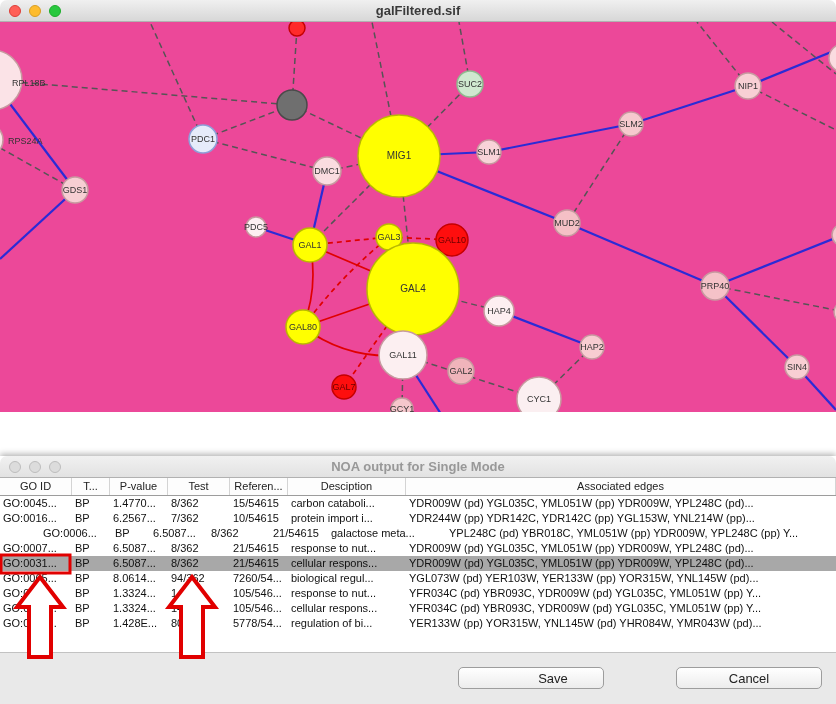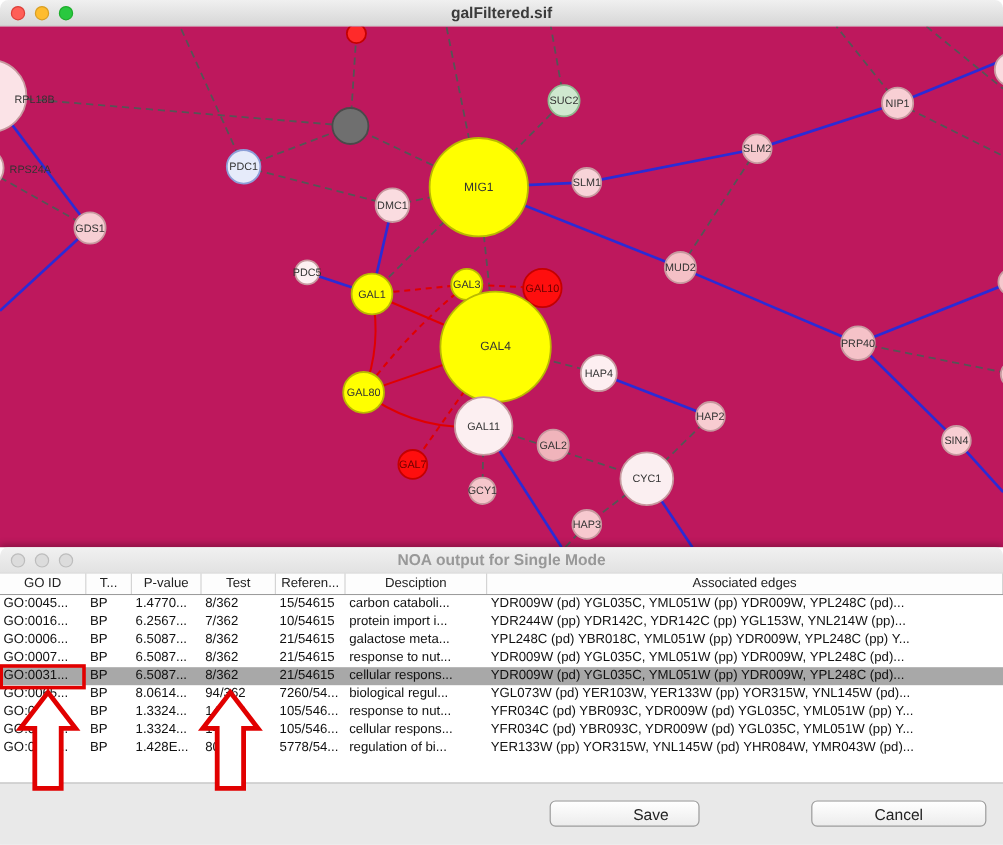--- a/index.html
+++ b/index.html
@@ -17,41 +17,41 @@
   .titlebar.inactive .title{color:#989898;}
   .lights{display:flex;gap:8px;margin-left:9px;z-index:2;}
   .light{width:12px;height:12px;border-radius:50%;}
   .light.red{background:#ff5f57;border:1px solid #dd3f39;}
   .light.yellow{background:#febc2e;border:1px solid #d89e24;}
   .light.green{background:#29c83f;border:1px solid #1dad2b;}
   .titlebar.inactive .light{background:#dcdcdc;border:1px solid #bdbdbd;}
 
   
   .top-window{position:absolute;top:0;left:0;width:836px;height:456px;background:#fff;}
-  .graph-area{width:836px;height:474px;background:#be185d;overflow:hidden;}
+  .graph-area{width:836px;height:390px;background:#ec4899;overflow:hidden;}
   .graph-area svg{display:block;}
   .graph-area text{font-family:"Liberation Sans",sans-serif;}
 
   
   .bottom-window{position:absolute;top:456px;left:0;width:836px;height:248px;
     display:flex;flex-direction:column;background:#fff;box-shadow:0 -2px 6px rgba(0,0,0,.3);}
   .table-head{display:flex;height:18px;line-height:17px;background:#fdfdfd;
     border-bottom:1px solid #9c9c9c;flex:none;}
   .th{font-size:11px;color:#222;text-align:center;border-right:1px solid #d4d4d4;
     overflow:hidden;white-space:nowrap;flex:none;}
   .table-body{flex:1;background:#fff;overflow:hidden;}
   .tr{display:flex;height:15px;line-height:15px;}
   .tr.selected{background:#a8a8a8;}
   .td{font-size:11px;color:#111;padding-left:3px;overflow:hidden;white-space:nowrap;flex:none;}
   .bottom-bar{height:52px;background:#e9e9e9;border-top:1px solid #c2c2c2;
     position:relative;flex:none;}
   .btn{position:absolute;top:14px;height:22px;font-size:13px;font-family:inherit;
     background:linear-gradient(#ffffff,#ececec);border:1px solid #9d9d9d;border-radius:5px;
     color:#222;padding:0;}
-  .btn-save{left:458px;width:125px;padding-left:44px;}
+  .btn-save{left:458px;width:146px;padding-left:44px;}
   .btn-cancel{right:14px;width:146px;}
 
   
   .annotation-overlay{position:absolute;left:0;top:0;width:836px;height:704px;
     pointer-events:none;z-index:10;}
 </style>
 </head>
 <body>
 
 <div class="screen">
@@ -213,21 +213,21 @@
         <div class="tr">
           <div class="td" style="width: 72px;">GO:0016...</div>
           <div class="td" style="width: 38px;">BP</div>
           <div class="td" style="width: 58px;">6.2567...</div>
           <div class="td" style="width: 62px;">7/362</div>
           <div class="td" style="width: 58px;">10/54615</div>
           <div class="td" style="width: 118px;">protein import i...</div>
           <div class="td" style="width: 430px;">YDR244W (pp) YDR142C, YDR142C (pp) YGL153W, YNL214W (pp)...</div>
         </div>
         <div class="tr">
-          <div class="td" style="width: 72px;">GO:0006...</div>
+          <div class="td" style="width: 72px; margin-left: 40px;">GO:0006...</div>
           <div class="td" style="width: 38px;">BP</div>
           <div class="td" style="width: 58px;">6.5087...</div>
           <div class="td" style="width: 62px;">8/362</div>
           <div class="td" style="width: 58px;">21/54615</div>
           <div class="td" style="width: 118px;">galactose meta...</div>
           <div class="td" style="width: 430px;">YPL248C (pd) YBR018C, YML051W (pp) YDR009W, YPL248C (pp) Y...</div>
         </div>
         <div class="tr">
           <div class="td" style="width: 72px;">GO:0007...</div>
           <div class="td" style="width: 38px;">BP</div>

